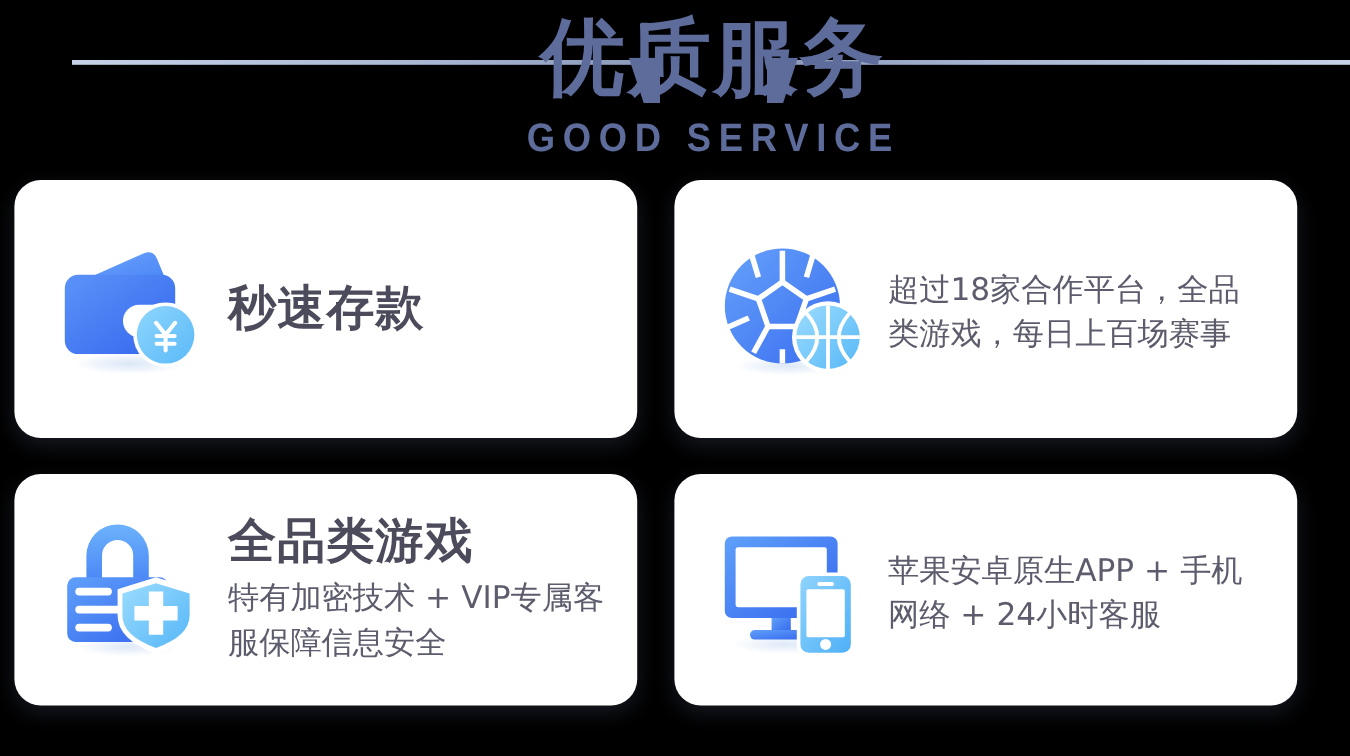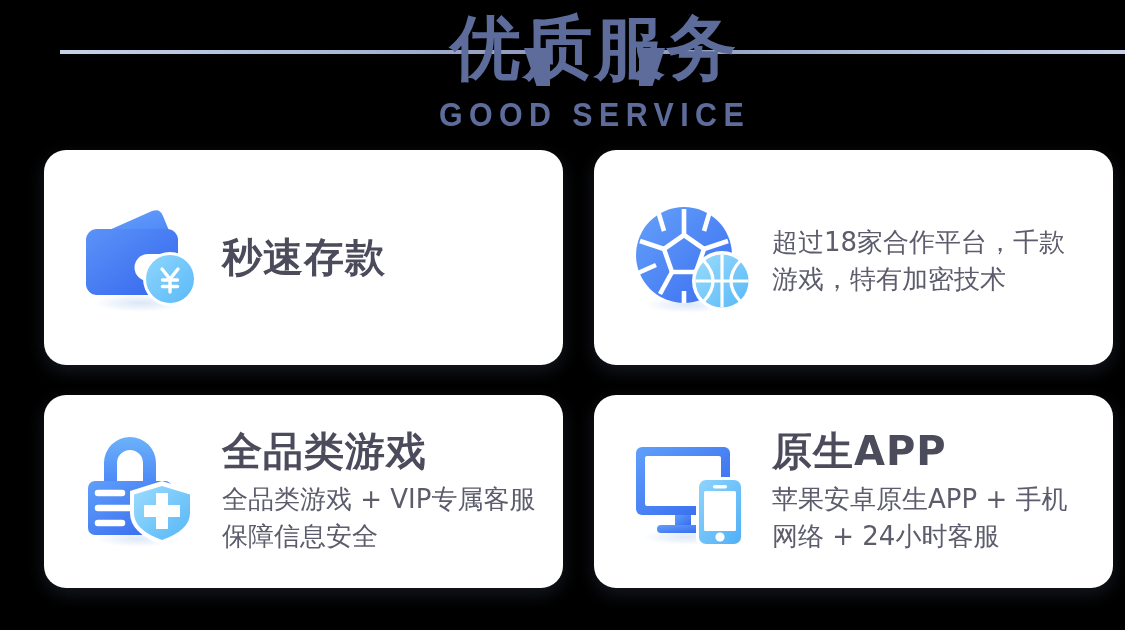--- a/index.html
+++ b/index.html
@@ -47,21 +47,21 @@
     text-align:center;
     font-size:33px; font-weight:bold;
     letter-spacing:7px;
     color:#5d6c9a;
     font-family:"Liberation Sans", sans-serif;
     transform:scaleX(0.92);
   }
 
   
   .grid {
-    position:absolute; left:44px; top:150px;
+    position:absolute; left:12px; top:150px;
     width:1069px; height:448px;
     display:grid;
     grid-template-columns:519px 519px;
     grid-template-rows:215px 193px;
     column-gap:31px; row-gap:30px;
   }
   .card {
     background:#fff;
     border-radius:22px;
     display:flex; align-items:center;
@@ -187,21 +187,21 @@
           <circle cx="94" cy="82" r="26.5" fill="url(#b-ball)"></circle>
           <g fill="none" stroke="#ffffff" stroke-width="3.2">
             <path d="M94 55.5 V108.5"></path>
             <path d="M67.5 82 H120.5"></path>
             <path d="M76 62 Q94 82 76 102"></path>
             <path d="M112 62 Q94 82 112 102"></path>
           </g>
         </svg>
       </div>
       <div class="card-text">
-        <div class="card-desc">超过18家合作平台，千款游戏，特有加密技术</div>
+        <div class="card-desc">超过18家合作平台，全品类游戏，每日上百场赛事</div>
       </div>
     </div>
 
     <div class="card card-3">
       <div class="icon-wrap">
         <svg viewBox="0 0 128 118" xmlns="http://www.w3.org/2000/svg">
           <defs>
             <linearGradient id="l-body" x1="0" y1="0" x2="1" y2="1">
               <stop offset="0%" stop-color="#5fa0fa"></stop>
                 <stop offset="100%" stop-color="#3566ee"></stop>
@@ -227,21 +227,21 @@
             <path d="M20 75 H56"></path>
             <path d="M20 90 H44"></path>
           </g>
           <path d="M84 48 L116 58 V80 q0 20 -32 32 q-32 -12 -32 -32 V58 Z" fill="#ffffff"></path>
           <path d="M84 53 L112 61.5 V80 q0 17 -28 27 q-28 -10 -28 -27 V61.5 Z" fill="url(#l-shield)"></path>
           <path d="M78 72 h12 v-12 h12 v12 h12 v12 h-12 v12 h-12 v-12 h-12 z" fill="#ffffff" transform="translate(-12,0)"></path>
         </svg>
       </div>
       <div class="card-text">
         <div class="card-title">全品类游戏</div>
-        <div class="card-desc">全品类游戏 + VIP专属客服保障信息安全</div>
+        <div class="card-desc">特有加密技术 + VIP专属客服保障信息安全</div>
       </div>
     </div>
 
     <div class="card card-4">
       <div class="icon-wrap">
         <svg viewBox="0 0 128 118" xmlns="http://www.w3.org/2000/svg">
           <defs>
             <linearGradient id="m-body" x1="0" y1="0" x2="1" y2="1">
               <stop offset="0%" stop-color="#5fa0fa"></stop>
                 <stop offset="100%" stop-color="#3566ee"></stop>
@@ -261,19 +261,18 @@
           <rect x="47" y="82" width="16" height="12" fill="url(#m-body)"></rect>
           <rect x="29" y="92" width="52" height="8" rx="4" fill="url(#m-body)"></rect>
           <rect x="68" y="44" width="48" height="70" rx="9" fill="#ffffff"></rect>
           <rect x="71" y="47" width="42" height="64" rx="7" fill="url(#p-body)"></rect>
           <rect x="76" y="58" width="32" height="40" rx="1.5" fill="#ffffff"></rect>
           <rect x="85" y="52" width="14" height="3.4" rx="1.7" fill="#ffffff"></rect>
           <circle cx="92" cy="104" r="4.6" fill="#ffffff"></circle>
         </svg>
       </div>
       <div class="card-text">
-        <div class="card-title">原生APP</div>
         <div class="card-desc">苹果安卓原生APP + 手机网络 + 24小时客服</div>
       </div>
     </div>
 
   </div>
 </div>
 
 </body></html>

